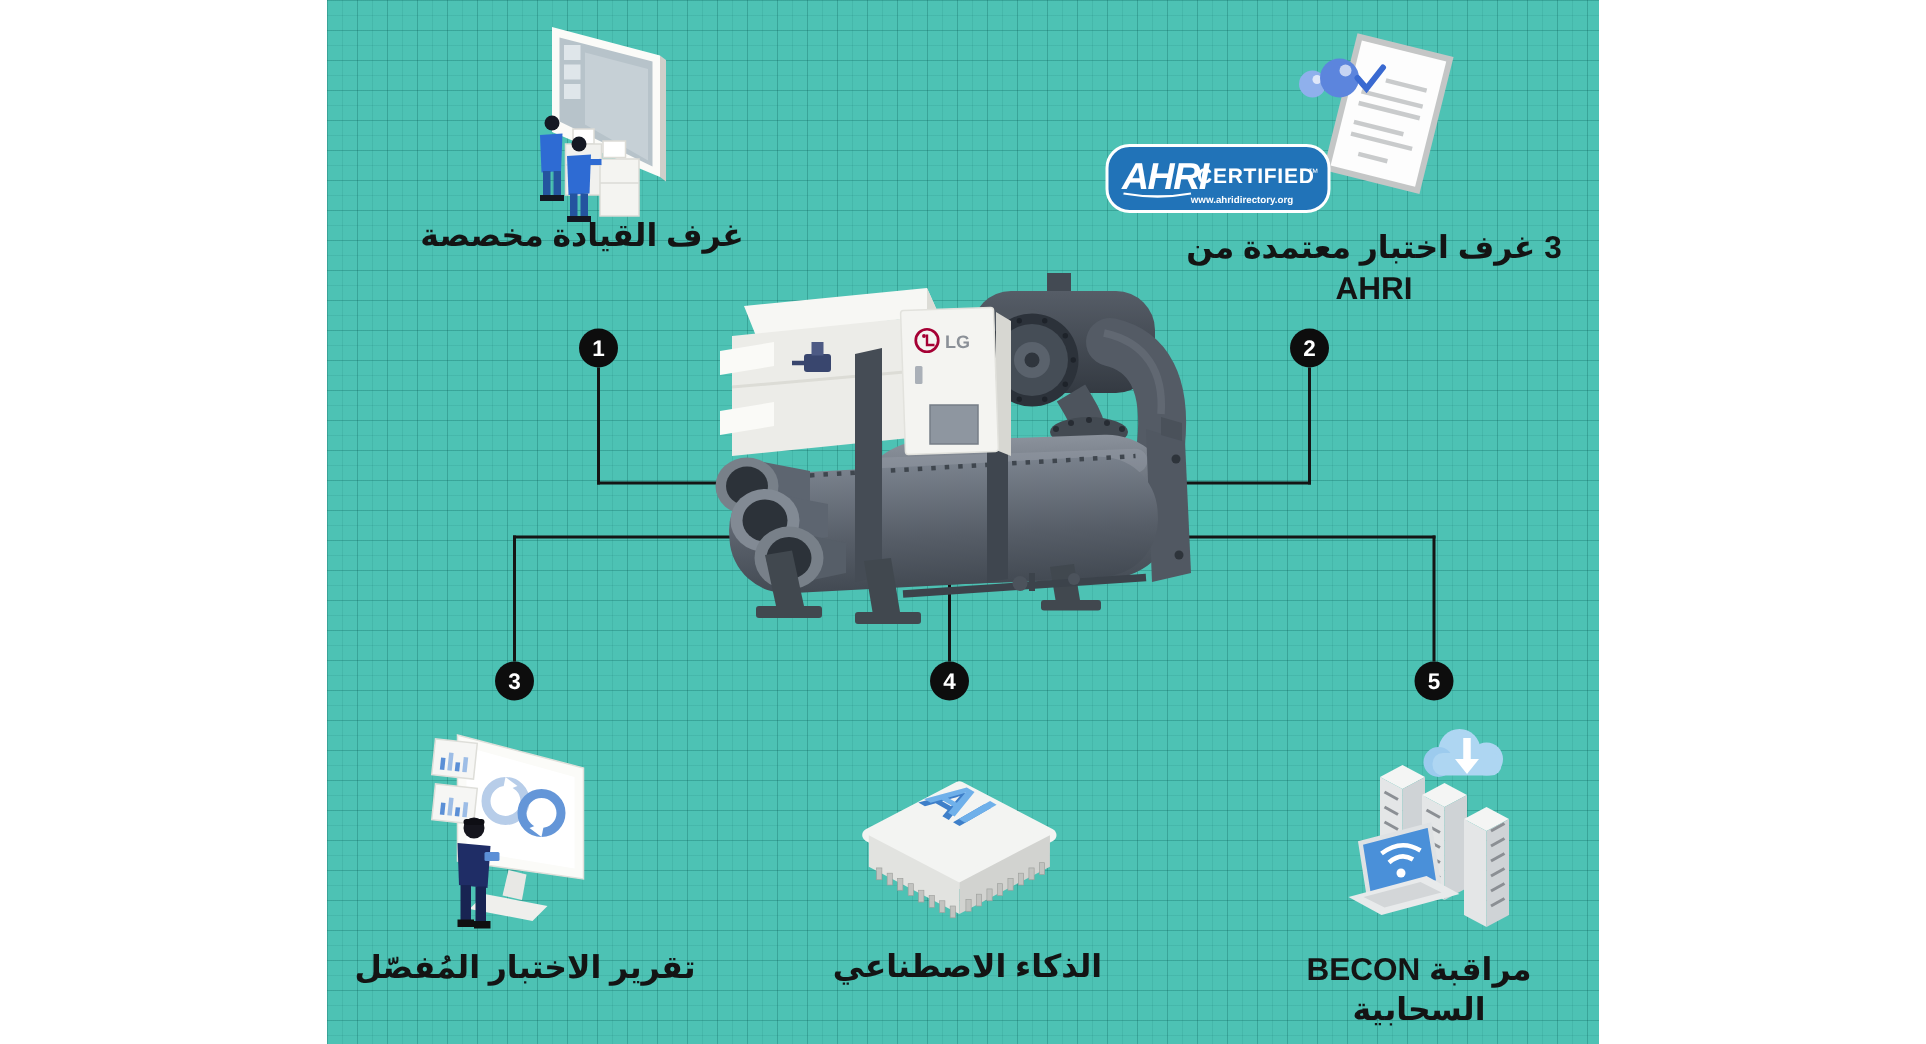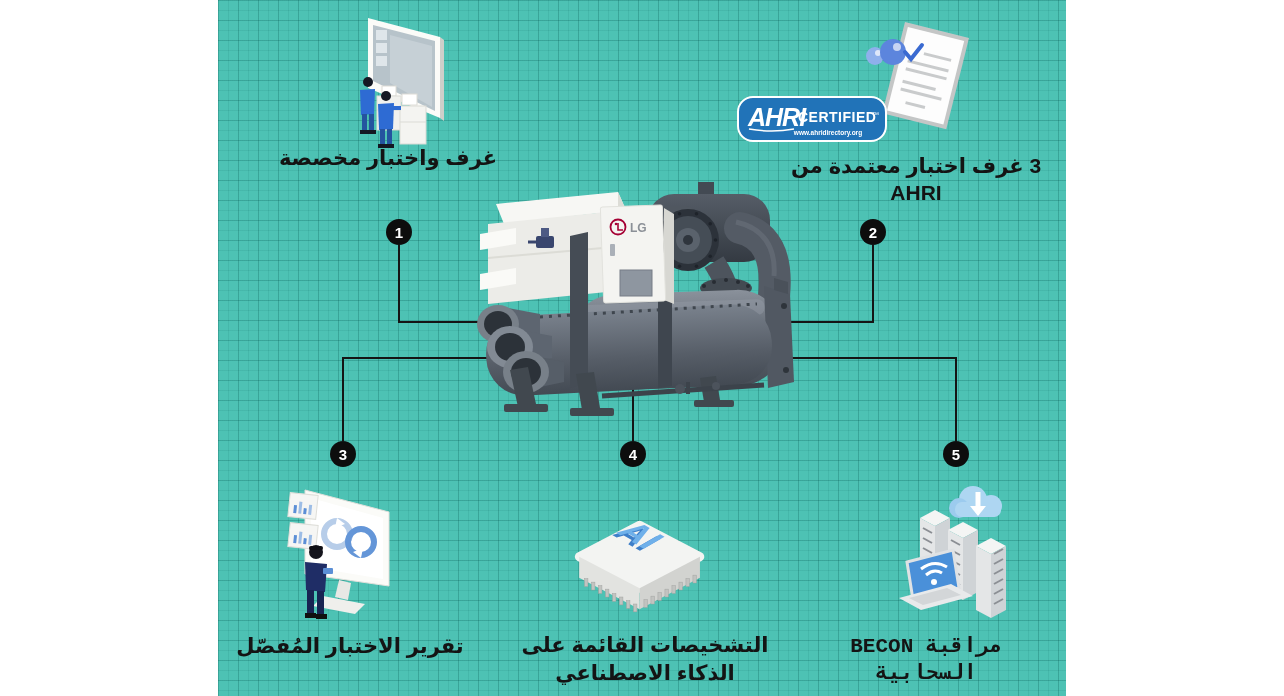--- a/index.html
+++ b/index.html
@@ -85,21 +85,21 @@
         <path d="M23,94 L39,93 L38,119 L24,120 Z" fill="#2e6bd3"></path>
         <rect x="25" y="119" width="5" height="16" fill="#24549f"></rect>
         <rect x="32" y="119" width="5" height="16" fill="#24549f"></rect>
         <rect x="23" y="134" width="8" height="4" fill="#141823"></rect>
         <rect x="31" y="134" width="8" height="4" fill="#141823"></rect>
         <rect x="37" y="96" width="9" height="4" fill="#2e6bd3"></rect>
       </g>
     </svg>
 
     <div class="label" style="left:40px;top:144px;width:260px;">
-      <div>غرف واختبار مخصصة</div>
+      <div>غرف القيادة مخصصة</div>
     </div>
 
     <svg class="abs" style="left:637px;top:22px;" width="135" height="130" viewBox="0 0 135 130">
       <g transform="rotate(14 67 60)">
         <rect x="36" y="6" width="66" height="94" fill="#c4c6c6"></rect>
         <rect x="40" y="10" width="58" height="86" fill="#fdfdfd"></rect>
         <line x1="62" y1="32" x2="90" y2="32" stroke="#c9cbcc" stroke-width="3"></line>
         <line x1="48" y1="43" x2="90" y2="43" stroke="#c9cbcc" stroke-width="3"></line>
         <line x1="48" y1="51" x2="90" y2="51" stroke="#c9cbcc" stroke-width="3"></line>
         <line x1="48" y1="64" x2="82" y2="64" stroke="#c9cbcc" stroke-width="3"></line>
@@ -317,21 +317,20 @@
       </g>
       <g transform="translate(77,26)">
         <g transform="matrix(0.866,0.5,-0.866,0.5,0,0)">
           <text x="0" y="17" font-size="40" font-weight="bold" fill="#3e7fc9" text-anchor="middle">AI</text>
           <text x="0" y="12" font-size="40" font-weight="bold" fill="#6fb0ea" text-anchor="middle">AI</text>
         </g>
       </g>
     </svg>
 
     <div class="label" style="left:297px;top:631px;width:260px;line-height:28px;">
-      <div>التشخيصات القائمة على</div>
       <div>الذكاء الاصطناعي</div>
     </div>
 
     <svg class="abs" style="left:677px;top:478px;" width="135" height="148" viewBox="0 0 135 148">
       <g>
         <circle cx="78" cy="22" r="14" fill="#aed6f2"></circle>
         <circle cx="96" cy="28" r="11" fill="#aed6f2"></circle>
         <circle cx="64" cy="30" r="10" fill="#9ccbee"></circle>
         <rect x="60" y="24" width="46" height="15" rx="7" fill="#aed6f2"></rect>
         <line x1="83" y1="14" x2="83" y2="30" stroke="#ffffff" stroke-width="5"></line>
@@ -372,18 +371,18 @@
       <g>
         <polygon points="12,84 58,72 64,110 18,122" fill="#4a90d9" stroke="#dfe2e4" stroke-width="3"></polygon>
         <circle cx="39" cy="104" r="3" fill="#ffffff"></circle>
         <path d="M31,97 Q39,90 47,95" stroke="#ffffff" stroke-width="3" fill="none"></path>
         <path d="M26,91 Q39,81 52,89" stroke="#ffffff" stroke-width="3" fill="none"></path>
         <polygon points="4,120 56,106 78,118 26,132" fill="#e8eaeb"></polygon>
         <polygon points="14,120 52,110 66,117 28,127" fill="#d3d6d8"></polygon>
       </g>
     </svg>
 
-    <div class="label" style="left:588px;top:633px;width:240px;font-family:Liberation Mono, monospace;">
+    <div class="label" style="left:608px;top:633px;width:240px;">
       <div>مراقبة BECON السحابية</div>
     </div>
 
   </div>
 </div>
 
 </body></html>

